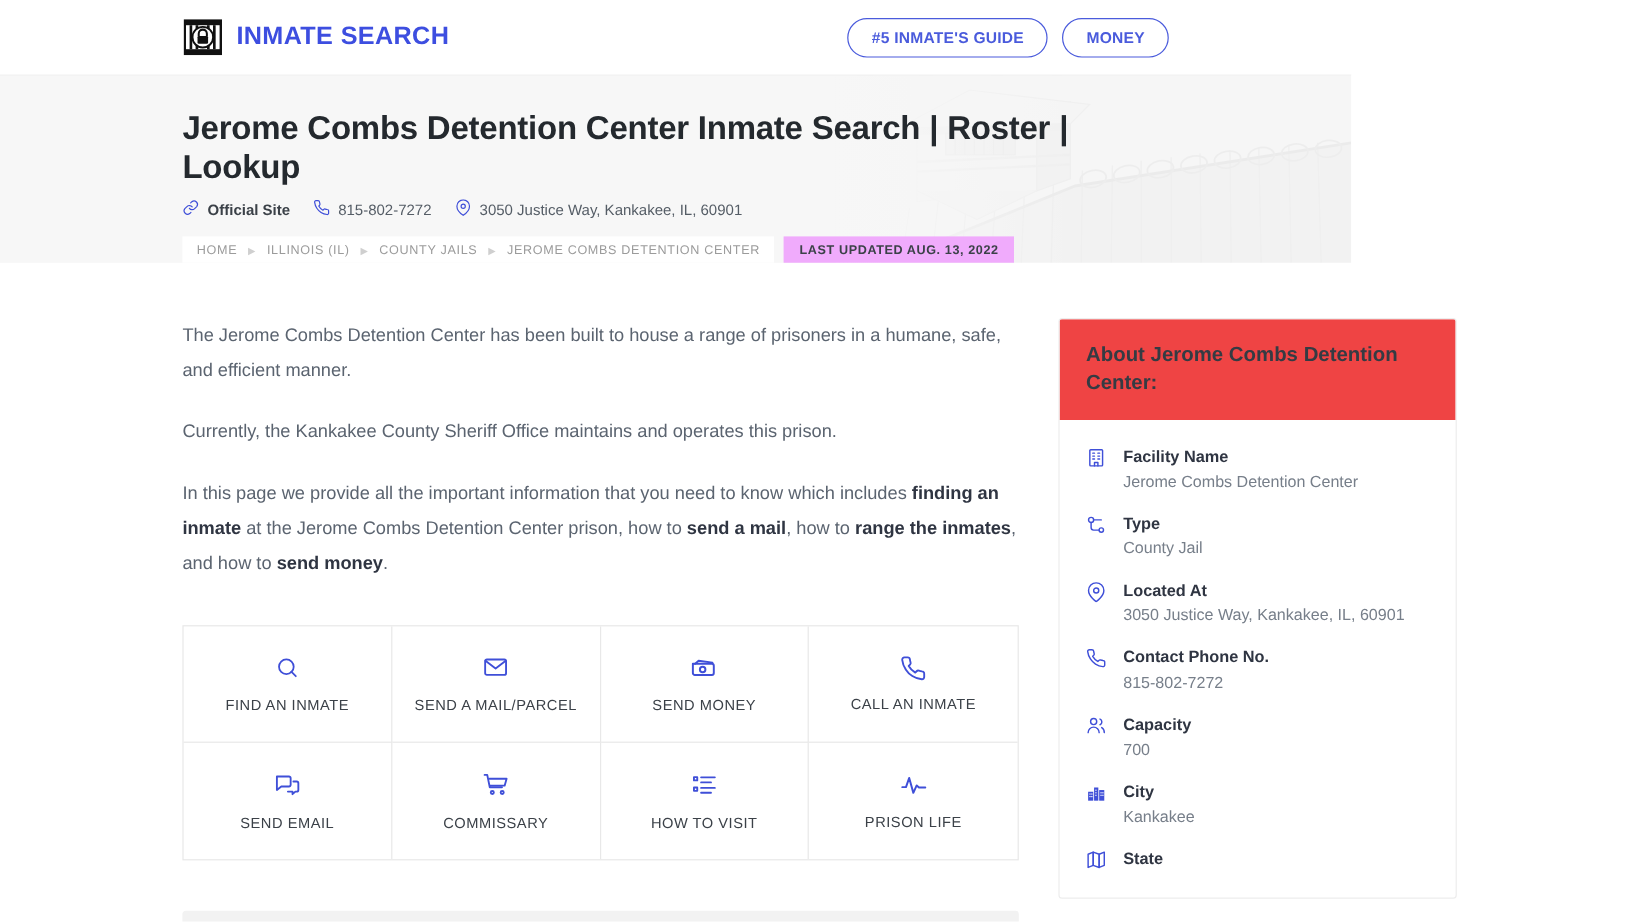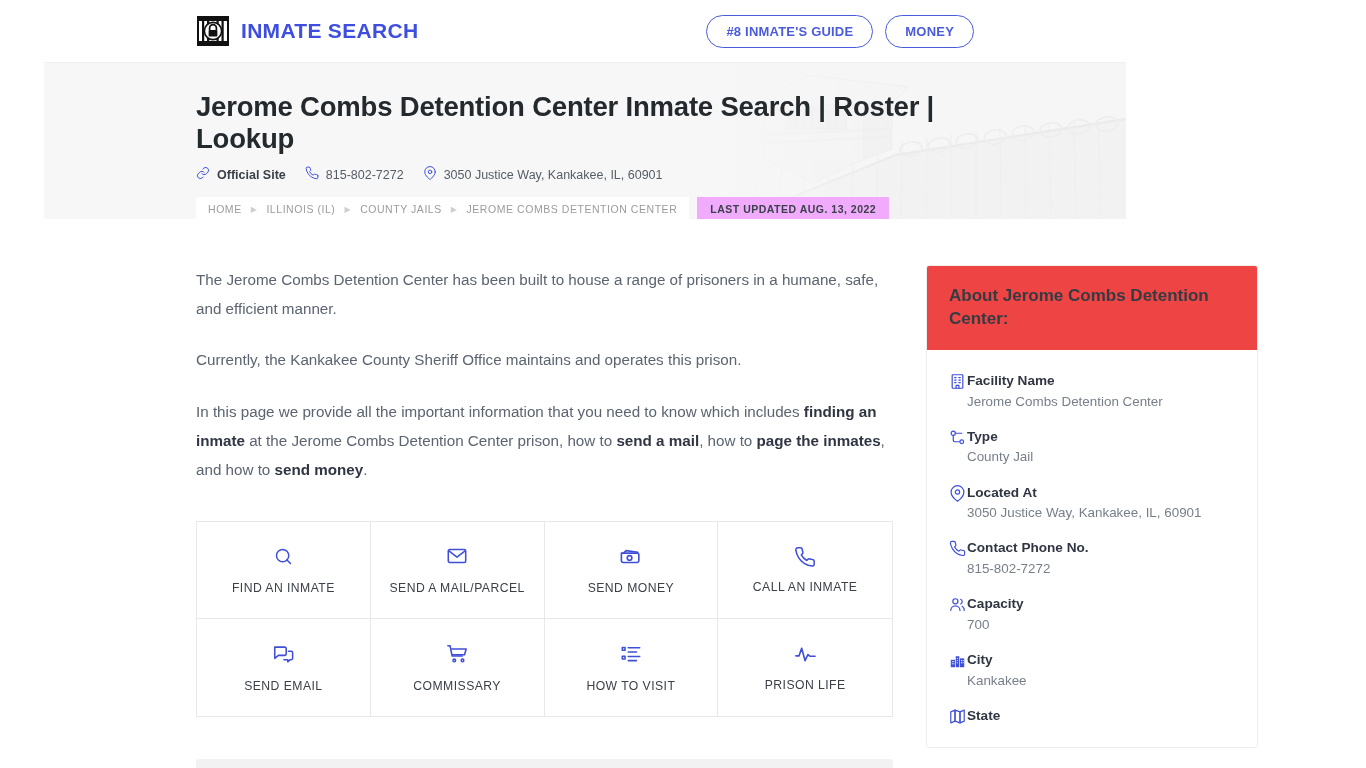--- a/index.html
+++ b/index.html
@@ -3,21 +3,21 @@
 <meta charset="utf-8">
 <style>
   * { box-sizing: border-box; margin: 0; padding: 0; }
   html, body { width: 1366px; height: 768px; overflow: hidden; }
   body {
     font-family: "Liberation Sans", sans-serif;
     background: #ffffff;
     color: #2f3542;
     -webkit-font-smoothing: antialiased;
   }
-  .page { width: 1126px; height: 768px; position: relative; padding-left: 44px; }
+  .page { width: 1126px; height: 768px; position: relative; }
 
   
   .topnav {
     height: 62px;
     background: #ffffff;
     display: flex;
     align-items: center;
     padding: 0 152px 0 152px;
     position: relative;
     z-index: 5;
@@ -193,20 +193,21 @@
     background: #ef4444;
     padding: 18px 22px 19px 22px;
     font-size: 17px;
     font-weight: 700;
     color: #353b43;
     line-height: 1.38;
   }
   .card-body { padding: 21px 22px 18px 22px; }
   .fact {
     display: flex;
+    gap: 13px;
     margin-bottom: 15px;
   }
   .fact:last-child { margin-bottom: 0; }
   .fact-ic { width: 18px; min-width: 18px; padding-top: 2px; }
   .fact-tx { flex: 1; }
   .fact-lb {
     font-size: 13.6px;
     font-weight: 700;
     color: #2f3542;
     line-height: 1.45;
@@ -237,21 +238,21 @@
           <rect x="19.5" y="5" width="2.2" height="20" fill="#111"></rect>
           <rect x="24.5" y="5" width="2.2" height="20" fill="#111"></rect>
           <circle cx="16" cy="15" r="8.6" fill="#fff" stroke="#111" stroke-width="1.6"></circle>
           <path d="M12.6 14.2v-2.1a3.4 3.4 0 0 1 6.8 0v2.1" fill="none" stroke="#111" stroke-width="1.7"></path>
           <rect x="11.6" y="13.9" width="8.8" height="6.6" rx="1.1" fill="#111"></rect>
         </svg>
       </span>
       <span class="brand-text">INMATE SEARCH</span>
     </div>
     <div class="nav-right">
-      <button class="pill">#8 INMATE'S GUIDE</button>
+      <button class="pill">#5 INMATE'S GUIDE</button>
       <button class="pill">MONEY</button>
     </div>
   </div>
 
   <div class="hero">
     <div class="hero-photo">
       <svg width="430" height="157" viewBox="0 0 430 157">
         <defs>
           <linearGradient id="fade" x1="0" y1="0" x2="1" y2="0">
             <stop offset="0" stop-color="#f7f7f7" stop-opacity="1"></stop>
@@ -358,21 +359,21 @@
         <div class="updated">LAST UPDATED AUG. 13, 2022</div>
       </div>
     </div>
   </div>
 
   <div class="content">
 
     <div class="main-col">
       <p class="para"><span>The Jerome Combs Detention Center has been built to house a range of prisoners in a humane, safe, and efficient manner.</span></p>
       <p class="para"><span>Currently, the Kankakee County Sheriff Office maintains and operates this prison.</span></p>
-      <p class="para"><span>In this page we provide all the important information that you need to know which includes </span><b>finding an inmate</b><span> at the Jerome Combs Detention Center prison, how to </span><b>send a mail</b><span>, how to </span><b>page the inmates</b><span>, and how to </span><b>send money</b><span>.</span></p>
+      <p class="para"><span>In this page we provide all the important information that you need to know which includes </span><b>finding an inmate</b><span> at the Jerome Combs Detention Center prison, how to </span><b>send a mail</b><span>, how to </span><b>range the inmates</b><span>, and how to </span><b>send money</b><span>.</span></p>
 
       <div class="grid">
         <div class="cell">
           <span class="cell-ic">
             <svg width="21" height="21" viewBox="0 0 24 24" class="ic-blue">
                 <circle cx="11" cy="11" r="7"></circle>
                 <path d="M20 20l-4.3-4.3"></path>
               </svg>
           </span>
           <span class="cell-lb">FIND AN INMATE</span>

